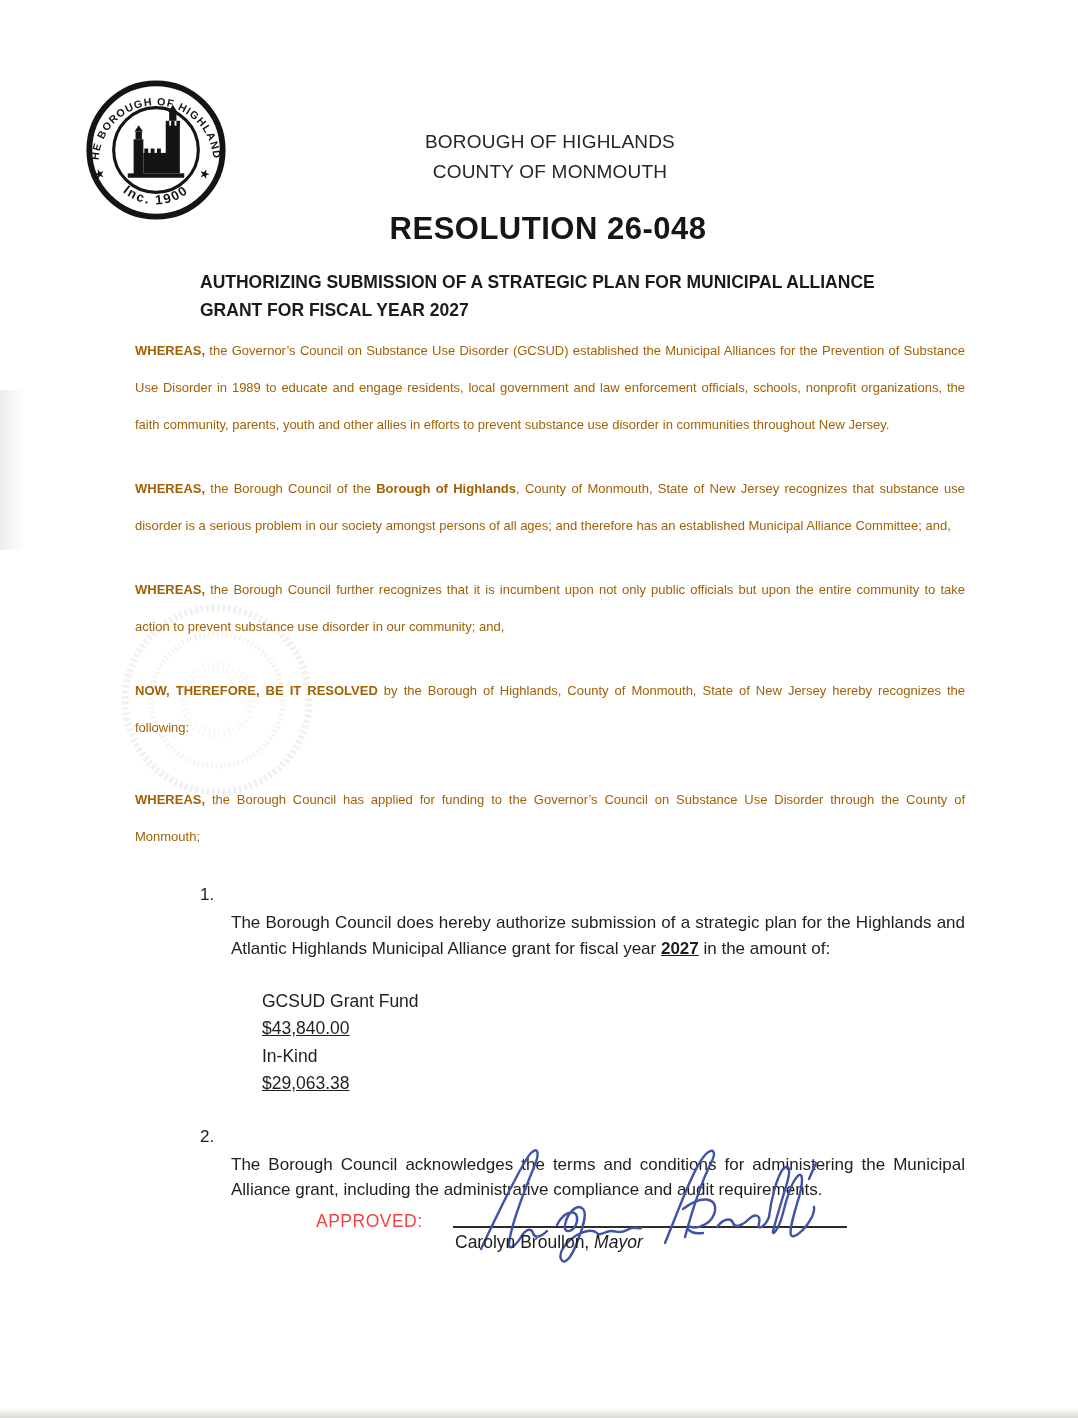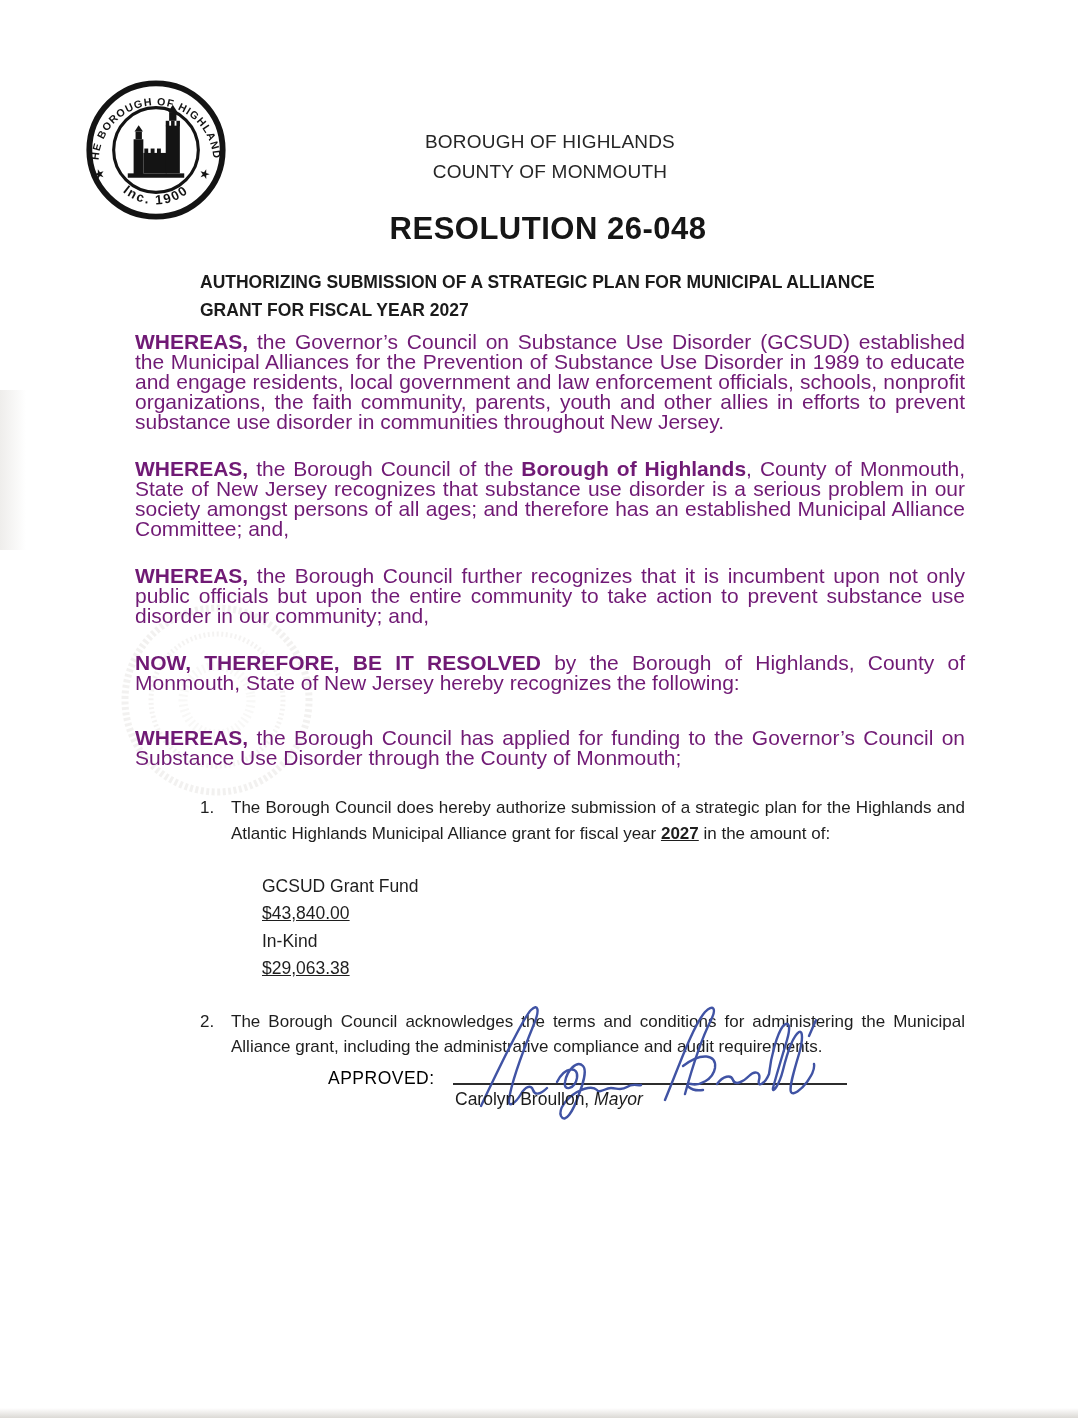--- a/index.html
+++ b/index.html
@@ -27,47 +27,47 @@
   }
   .res-subtitle {
     position:absolute; left:200px; top:268px; width:716px;
     font-weight:bold; font-size:17.5px; line-height:28px; color:#1b1b1b;
   }
 
   
   .body-col { position:absolute; left:135px; top:332px; width:830px; }
   p.para {
     margin:0 0 27px 0;
-    font-size:21px; line-height:20px;
+    font-size:13px; line-height:37px;
     text-align:justify; text-justify:inter-word;
-    color:#701a75;
+    color:#a16207;
   }
   p.para b.lead { font-weight:bold; }
   p.para.resolved { margin-bottom:35px; }
 
   .list-item { display:flex; margin:0 0 0 65px; }
   .list-item .num { flex:none; width:31px; font-size:17px; line-height:25.8px; }
   .list-item .itext {
     flex:1; font-size:17px; line-height:25.8px;
-    text-align:justify; text-justify:inter-word;
+    text-align:justify; text-justify:inter-word;margin-top:28px;
   }
   .year-bold { font-weight:bold; text-decoration:underline; }
 
   .amounts { margin:26px 0 26px 127px; }
   .amount-row { display:flex; font-size:17.5px; line-height:27.5px;flex-direction:column; }
   .amount-row .alabel { width:193px; }
   .amount-row .avalue { text-decoration:underline; white-space:pre; }
 
   .item2-wrap { margin-bottom:6px; }
 
   
   .approval { position:relative; margin-top:6px; height:110px; }
   .approved-label {
-    position:absolute; left:193px; top:2px;
-    font-size:17.5px; letter-spacing:0.5px; color:#000000;
+    position:absolute; left:181px; top:2px;
+    font-size:17.5px; letter-spacing:0.5px; color:#ef4444;
   }
   .sig-line {
     position:absolute; left:318px; top:17px; width:394px; height:0;
     border-top:2px solid #2c2c2c;
   }
   .sig-svg { position:absolute; left:330px; top:-70px; width:360px; height:130px; }
   .sig-name {
     position:absolute; left:320px; top:23px;
     font-size:17.5px; color:#1c1c1c;
   }

